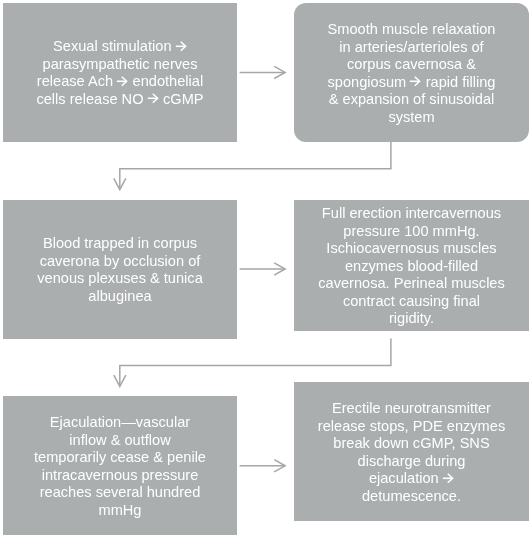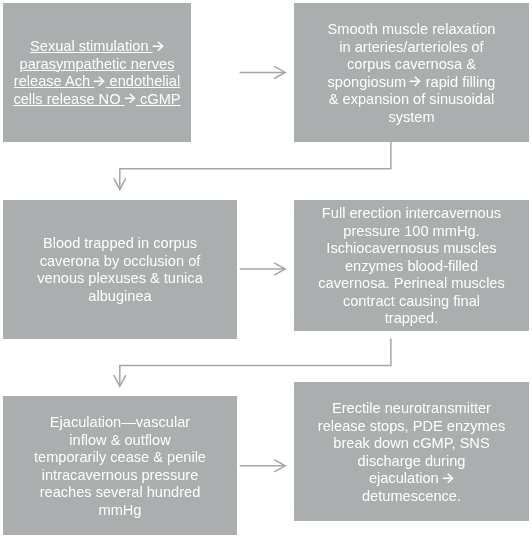--- a/index.html
+++ b/index.html
@@ -40,21 +40,21 @@
         <path d="M390.9,338.6 L390.9,365.6 L119.8,365.6 L119.8,385.4"></path>
         <path d="M113.8,375.2 L119.8,386.4 L125.8,375.2"></path>
       </g>
       <g>
         <path d="M239.6,465.8 L284.6,465.8"></path>
         <path d="M274.2,459.7 L285.2,465.8 L274.2,471.9"></path>
       </g>
     </g>
   </svg>
 
-  <div class="node" style="left:3px;top:3px;width:188px;height:139px;text-decoration:underline;">
+  <div class="node" style="left:3px;top:3px;width:234px;height:139px;">
     <span class="txt">
       <span class="ln">Sexual stimulation <span class="ar"><svg viewBox="0 0 11.4 10.6" aria-hidden="true">
               <g fill="none" stroke="currentColor" stroke-width="1.55" stroke-linecap="butt" stroke-linejoin="miter">
                 <path d="M0.78,5.3 L10.15,5.3"></path>
                 <path d="M5.75,0.78 L10.62,5.3 L5.75,9.82"></path>
               </g>
             </svg></span></span>
       <span class="ln">parasympathetic nerves</span>
       <span class="ln">release Ach <span class="ar"><svg viewBox="0 0 11.4 10.6" aria-hidden="true">
               <g fill="none" stroke="currentColor" stroke-width="1.55" stroke-linecap="butt" stroke-linejoin="miter">
@@ -63,21 +63,21 @@
               </g>
             </svg></span> endothelial</span>
       <span class="ln">cells release NO <span class="ar"><svg viewBox="0 0 11.4 10.6" aria-hidden="true">
               <g fill="none" stroke="currentColor" stroke-width="1.55" stroke-linecap="butt" stroke-linejoin="miter">
                 <path d="M0.78,5.3 L10.15,5.3"></path>
                 <path d="M5.75,0.78 L10.62,5.3 L5.75,9.82"></path>
               </g>
             </svg></span> cGMP</span>
     </span>
   </div>
-  <div class="node" style="left:294px;top:3px;width:235px;height:139px;">
+  <div class="node" style="left:294px;top:3px;width:235px;height:139px;border-radius:12px;">
     <span class="txt">
       <span class="ln">Smooth muscle relaxation</span>
       <span class="ln">in arteries/arterioles of</span>
       <span class="ln">corpus cavernosa &amp;</span>
       <span class="ln">spongiosum <span class="ar"><svg viewBox="0 0 11.4 10.6" aria-hidden="true">
               <g fill="none" stroke="currentColor" stroke-width="1.55" stroke-linecap="butt" stroke-linejoin="miter">
                 <path d="M0.78,5.3 L10.15,5.3"></path>
                 <path d="M5.75,0.78 L10.62,5.3 L5.75,9.82"></path>
               </g>
             </svg></span> rapid filling</span>
@@ -94,21 +94,21 @@
     </span>
   </div>
   <div class="node" style="left:294px;top:200px;width:235px;height:131px;">
     <span class="txt">
       <span class="ln">Full erection intercavernous</span>
       <span class="ln">pressure 100 mmHg.</span>
       <span class="ln">Ischiocavernosus muscles</span>
       <span class="ln">enzymes blood-filled</span>
       <span class="ln">cavernosa. Perineal muscles</span>
       <span class="ln">contract causing final</span>
-      <span class="ln">trapped.</span>
+      <span class="ln">rigidity.</span>
     </span>
   </div>
   <div class="node" style="left:3px;top:396px;width:234px;height:139px;justify-content:flex-end;">
     <span class="txt">
       <span class="ln">Ejaculation—vascular</span>
       <span class="ln">inflow &amp; outflow</span>
       <span class="ln">temporarily cease &amp; penile</span>
       <span class="ln">intracavernous pressure</span>
       <span class="ln">reaches several hundred</span>
       <span class="ln">mmHg</span>

